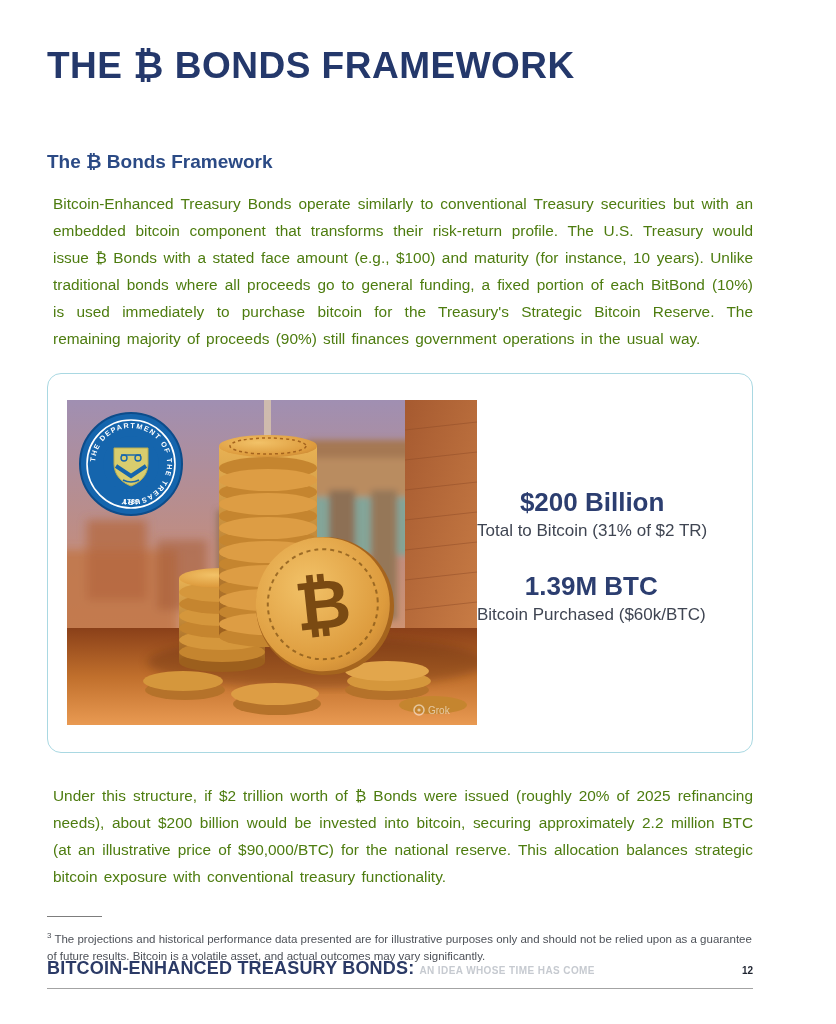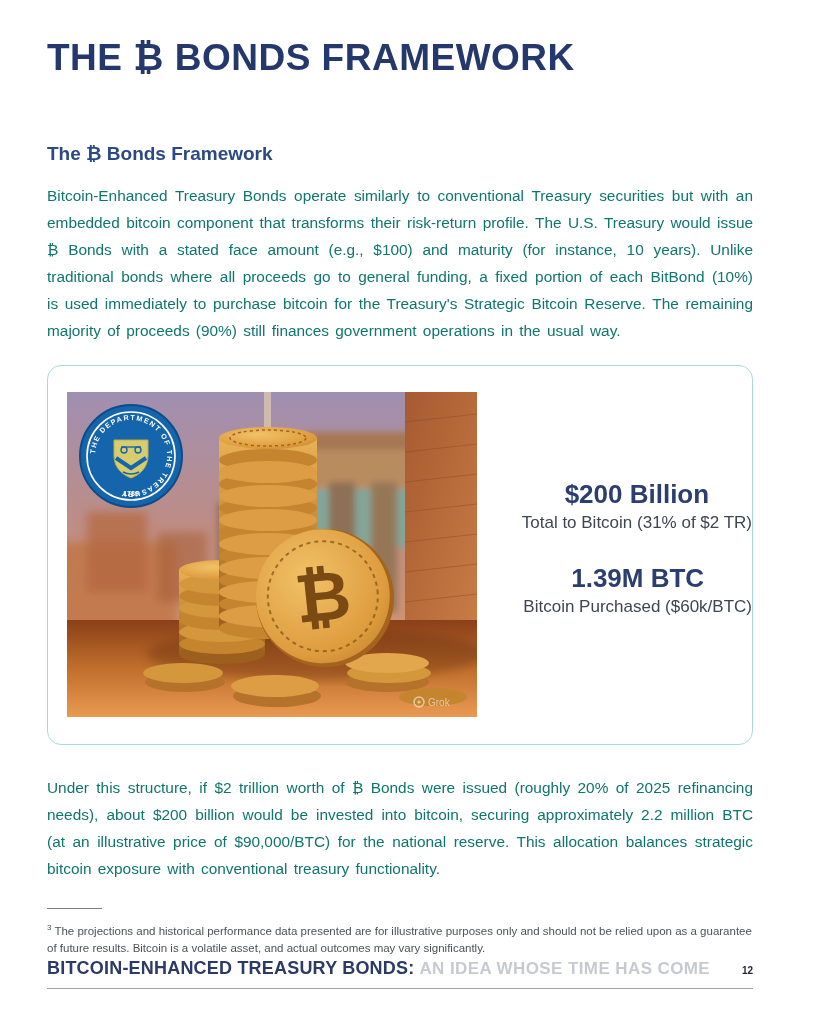--- a/index.html
+++ b/index.html
@@ -3,35 +3,35 @@
 <meta charset="utf-8">
 <style>
   html,body{margin:0;padding:0;background:#ffffff;}
   .page{
     position:relative;
     width:836px;height:1024px;
     background:#ffffff;
     font-family:"Liberation Sans","DejaVu Sans",sans-serif;
     overflow:hidden;
     box-sizing:border-box;
-    padding:0 83px 0 47px;
+    padding:8px 83px 0 47px;
   }
   .content{width:706px;}
   h1.page-title{
     margin:0;padding-top:38px;
     font-size:37px;font-weight:800;letter-spacing:.5px;
     color:#24386b;line-height:1.1;
   }
   h2.section-heading{
     margin:0;padding-top:64px;
     font-size:19px;font-weight:700;color:#2b4a85;
   }
   p.body-text{
-    margin:17px 0 0 0;
-    font-size:15.4px;line-height:27px;color:#0f766e;
+    margin:17px 0 0 6px;
+    font-size:15.4px;line-height:27px;color:#4d7c0f;
     text-align:justify;word-spacing:2px;
   }
   .figure-caption{
     margin:36px 0 0 0;
     font-size:15px;color:#4a4f58;
   }
   .figure-caption .cap-label{font-weight:700;color:#2d3f73;}
   .figure-caption sup{font-size:9px;color:#4a4f58;}
   .figure-box{
     margin-top:21px;
@@ -41,40 +41,40 @@
     display:flex;align-items:center;
   }
   .figure-image{
     width:410px;height:325px;
     margin-left:19px;flex:0 0 auto;
     box-shadow:inset 0 0 18px rgba(60,20,0,.15);
   }
   .figure-image svg{display:block;width:410px;height:325px;}
   .figure-stats{
     flex:1 1 auto;
-    display:flex;flex-direction:column;align-items:flex-end;justify-content:center;
+    display:flex;flex-direction:column;align-items:flex-start;justify-content:center;
     gap:30px;margin-top:-14px;
   }
   .stat{text-align:center;}
   .stat-value{font-size:26px;font-weight:800;color:#2c3e70;line-height:1.2;}
   .stat-label{font-size:17px;color:#3f4552;margin-top:3px;}
   .footnote-rule{
     margin-top:26px;width:55px;height:0;border-top:1.5px solid #7d7d7d;
   }
   .footnote{
     margin:10px 0 0 0;
     font-size:11.5px;line-height:17px;color:#4d5158;
   }
   .footnote sup{font-size:8px;}
   .page-footer{
     position:absolute;left:47px;right:83px;top:958px;
   }
   .footer-line{display:flex;align-items:baseline;}
   .footer-bold{font-size:18px;font-weight:800;color:#2b3a66;letter-spacing:.2px;}
-  .footer-light{font-size:17px;font-weight:700;color:#c6cad0;letter-spacing:.4px;margin-left:5px;}
+  .footer-light{font-size:10px;font-weight:700;color:#c6cad0;letter-spacing:.4px;margin-left:5px;}
   .footer-page{margin-left:auto;font-size:10px;font-weight:800;color:#1f2430;}
   .footer-rule{margin-top:9px;border-top:1.2px solid #a3a3a3;}
 </style>
 </head>
 <body>
 
 <div class="page">
   <div class="content">
 
     <h1 class="page-title">THE ₿ BONDS FRAMEWORK</h1>

